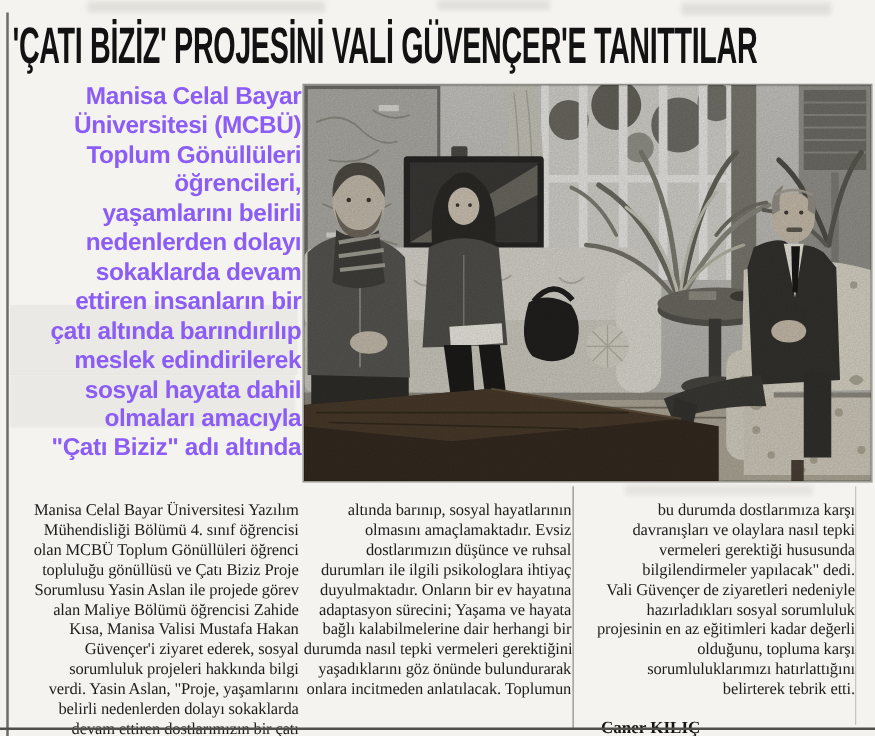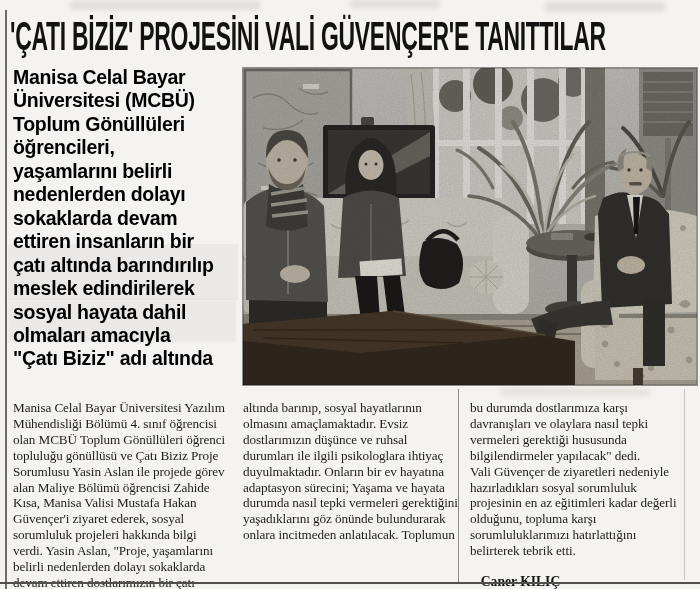--- a/index.html
+++ b/index.html
@@ -6,20 +6,21 @@
   body{
     width:700px;height:589px;
     background:#e9e8e4;
     font-family:"Liberation Serif", serif;
     overflow:hidden;
   }
   .page{
     position:relative;width:700px;height:589px;
     background:#f4f3ef;
     color:#1b1b1b;
+    text-align:right;
   }
   
   .rule-left{position:absolute;left:5px;top:10px;width:2px;height:579px;background:#6b6b68;}
   .rule-mid{position:absolute;left:458px;top:389px;width:1px;height:194px;background:#8d8d8a;}
   .rule-right{position:absolute;left:684px;top:389px;width:1px;height:191px;background:#c6c5c1;}
   .rule-bottom{position:absolute;left:0;top:582px;width:700px;height:2px;background:#4f4f4c;}
   
   .ghost{position:absolute;background:rgba(80,80,78,0.12);filter:blur(2px);border-radius:2px;}
   .g1{left:70px;top:1px;width:190px;height:9px;}
   .g2{left:545px;top:2px;width:120px;height:10px;}
@@ -38,21 +39,21 @@
     font-family:"Liberation Sans", sans-serif;
     font-weight:700;font-size:41px;line-height:48px;
     letter-spacing:-0.5px;color:#121212;
     transform:scaleX(0.56);transform-origin:0 0;
   }
   .lines > div{white-space:nowrap;}
   .lead{
     position:absolute;left:13px;top:66px;width:228px;
     font-family:"Liberation Sans", sans-serif;
     font-weight:700;font-size:19.5px;line-height:23.45px;
-    letter-spacing:-0.3px;color:#000000;
+    letter-spacing:-0.3px;color:#8b5cf6;
   }
   .photo{
     position:absolute;left:243px;top:68px;width:454px;height:317px;margin:0;
     outline:1px solid #8e8d89;background:#b9b7b2;
   }
   .photo svg{display:block;width:454px;height:317px;}
   .bodycol{
     position:absolute;top:400px;
     font-size:13.2px;line-height:15.9px;color:#1d1d1d;
     letter-spacing:-0.1px;
@@ -291,20 +292,21 @@
       <div>belirli nedenlerden dolayı sokaklarda</div>
       <div>devam ettiren dostlarımızın bir çatı</div>
     </div>
   <div class="bodycol col2 lines">
       <div>altında barınıp, sosyal hayatlarının</div>
       <div>olmasını amaçlamaktadır. Evsiz</div>
       <div>dostlarımızın düşünce ve ruhsal</div>
       <div>durumları ile ilgili psikologlara ihtiyaç</div>
       <div>duyulmaktadır. Onların bir ev hayatına</div>
       <div>adaptasyon sürecini; Yaşama ve hayata</div>
+      <div>bağlı kalabilmelerine dair herhangi bir</div>
       <div>durumda nasıl tepki vermeleri gerektiğini</div>
       <div>yaşadıklarını göz önünde bulundurarak</div>
       <div>onlara incitmeden anlatılacak. Toplumun</div>
     </div>
   <div class="bodycol col3 lines">
       <div>bu durumda dostlarımıza karşı</div>
       <div>davranışları ve olaylara nasıl tepki</div>
       <div>vermeleri gerektiği hususunda</div>
       <div>bilgilendirmeler yapılacak" dedi.</div>
       <div>Vali Güvençer de ziyaretleri nedeniyle</div>

